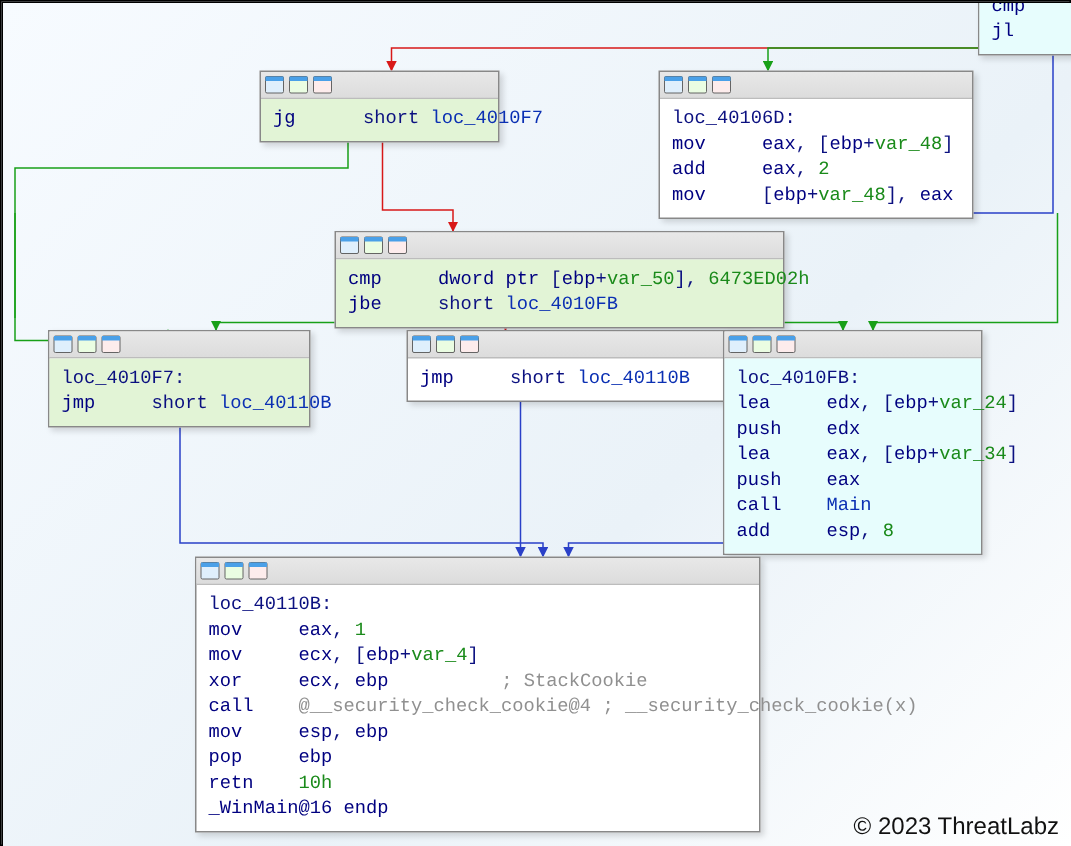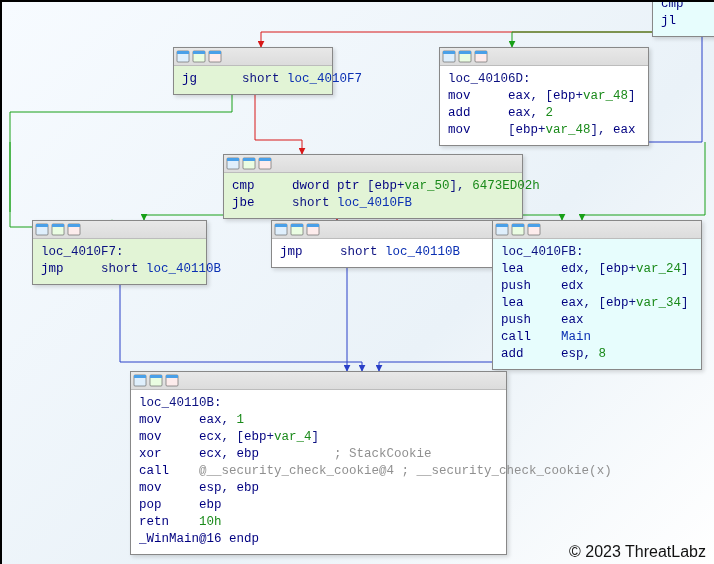--- a/index.html
+++ b/index.html
@@ -244,21 +244,21 @@
         <span class="ticon">
           <svg viewBox="0 0 14 13">
             <rect x="1" y="1" width="12" height="11" rx="1" fill="#fdecec" stroke="#555" stroke-width="0.6"></rect>
             <rect x="1" y="1" width="12" height="3" fill="#4aa0e8"></rect>
           </svg>
         </span>
       </div>
   <div class="body"><span class="mn">jmp</span>     short <span class="target">loc_40110B</span></div>
 </div>
 
-<div class="node" style="left:480px; top:218px; width:210px;margin-left:10px;">
+<div class="node" style="left:480px; top:218px; width:173px;">
   <div class="titlebar">
         <span class="ticon">
           <svg viewBox="0 0 14 13">
             <rect x="1" y="1" width="12" height="11" rx="1" fill="#dfeffc" stroke="#555" stroke-width="0.6"></rect>
             <rect x="1" y="1" width="12" height="3" fill="#4aa0e8"></rect>
           </svg>
         </span>
         <span class="ticon">
           <svg viewBox="0 0 14 13">
             <rect x="1" y="1" width="12" height="11" rx="1" fill="#eafde2" stroke="#555" stroke-width="0.6"></rect>

